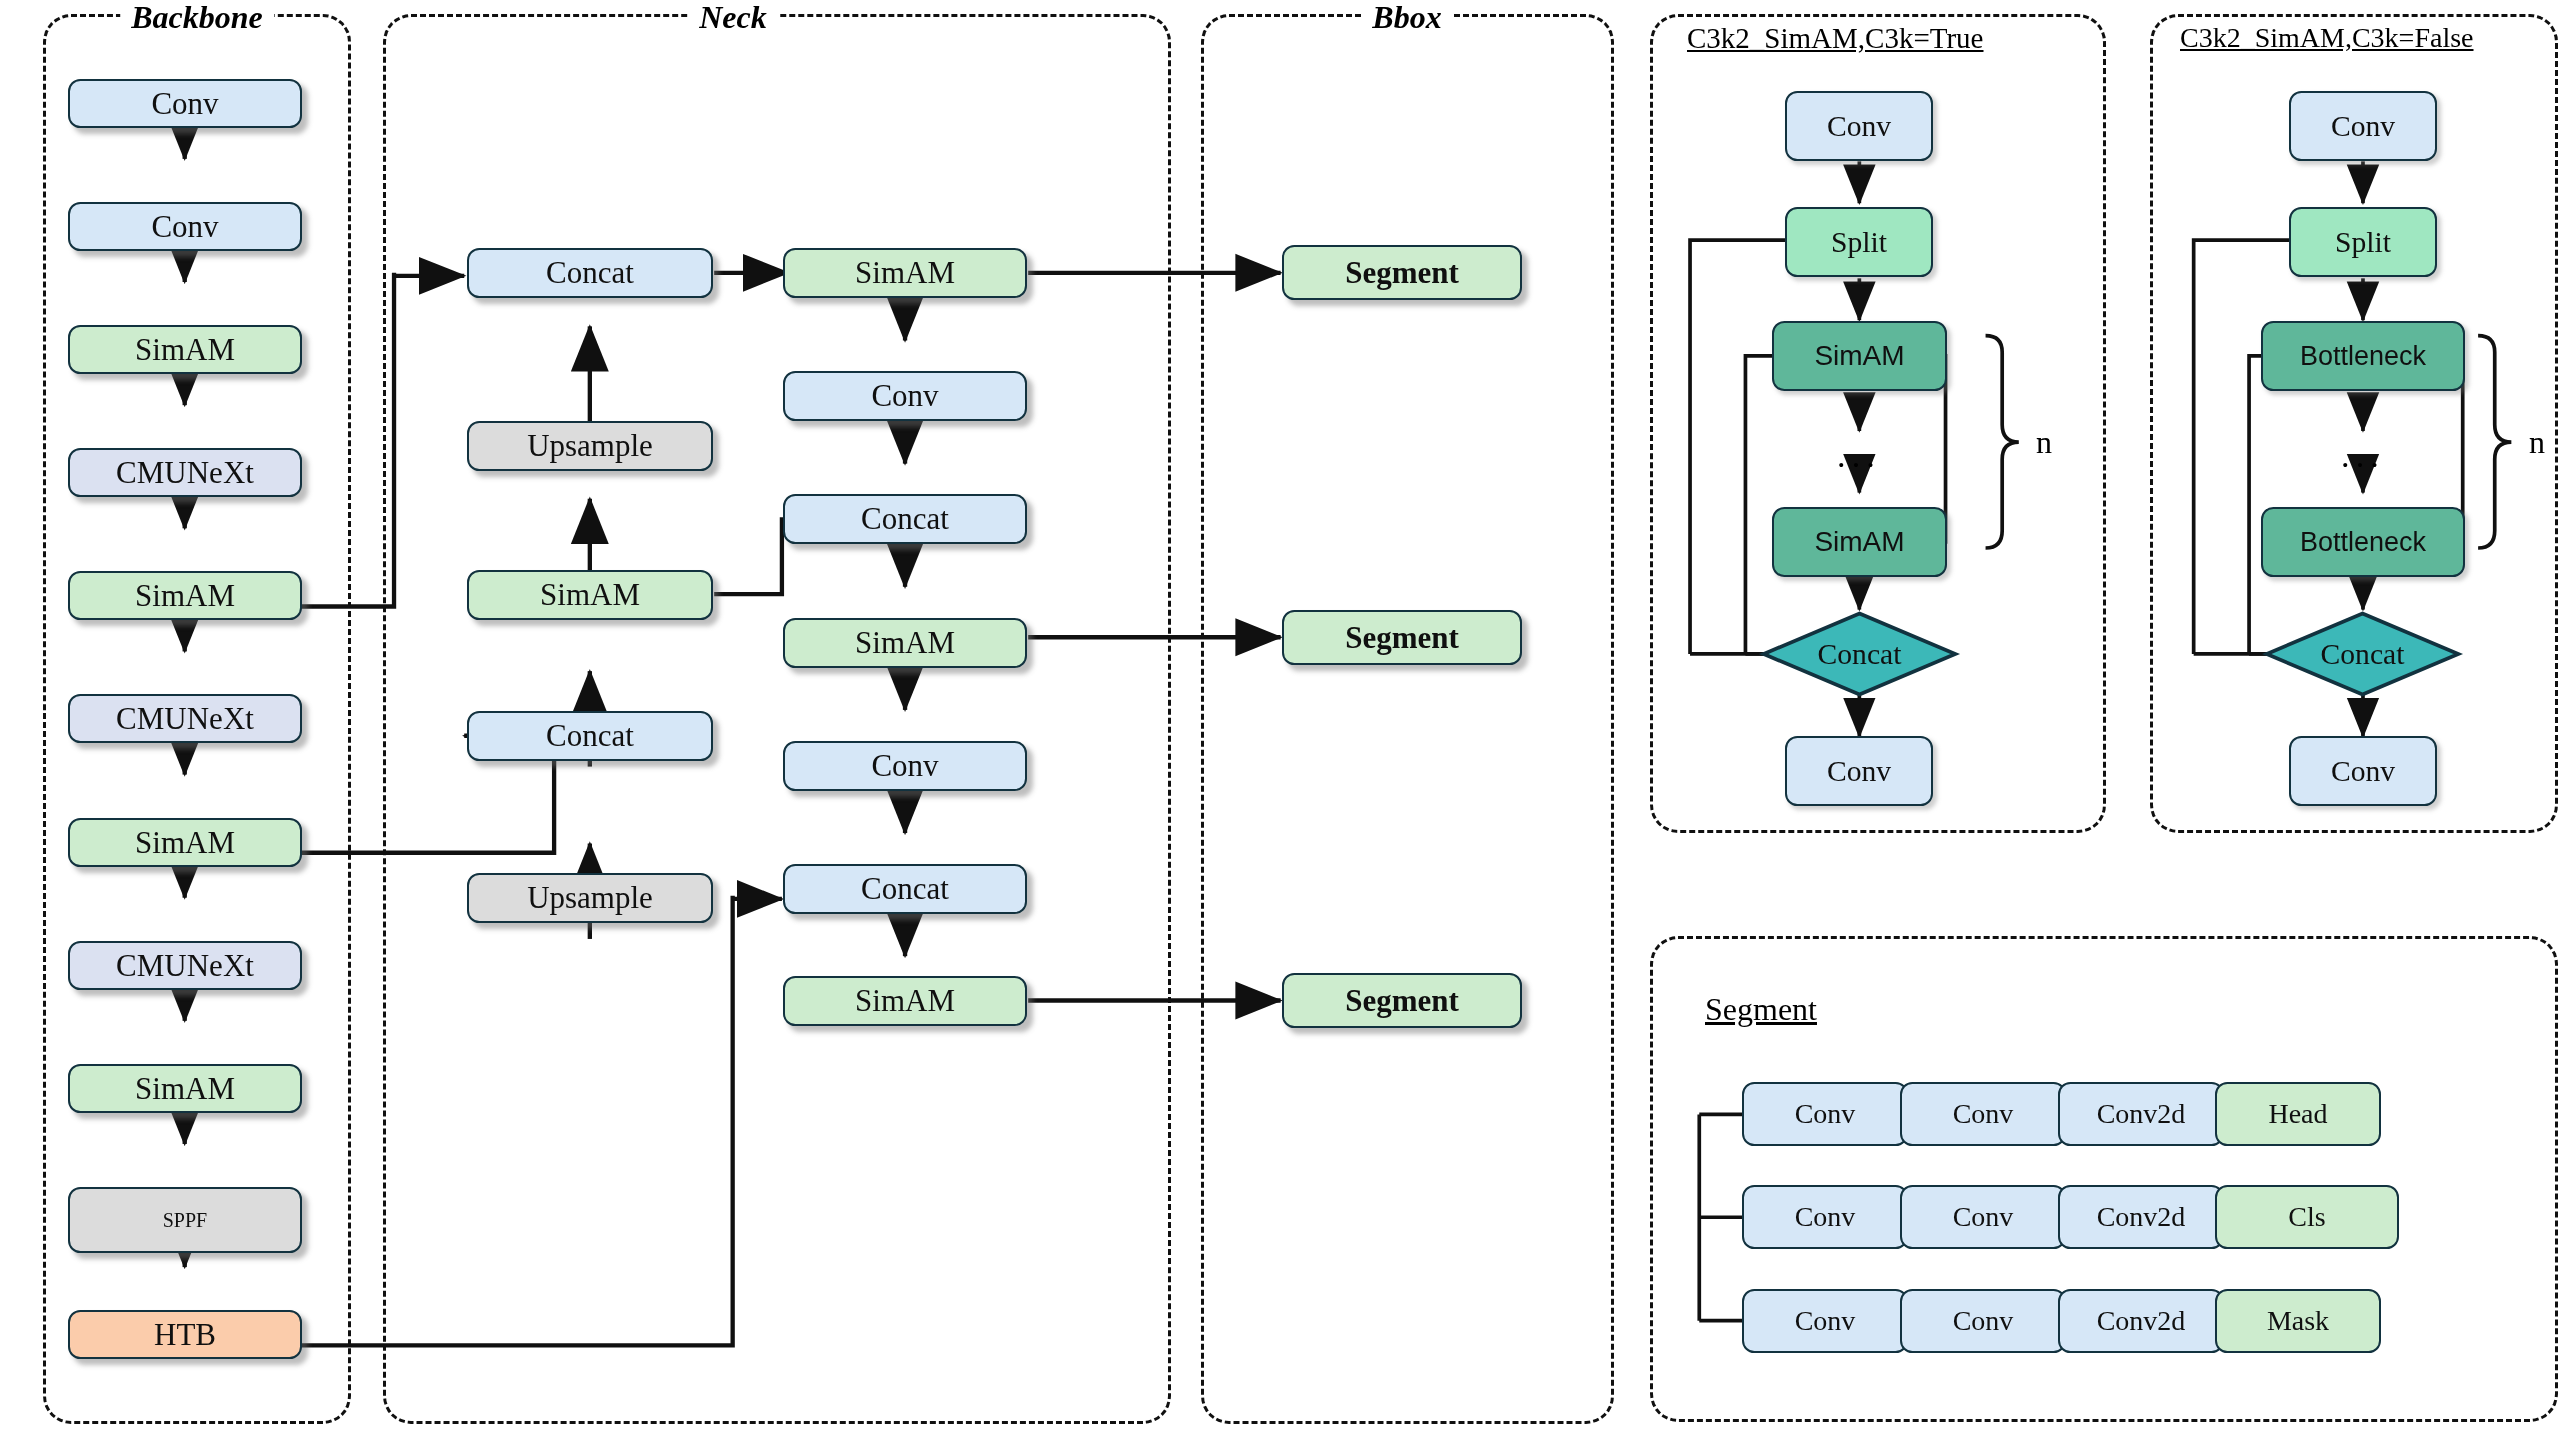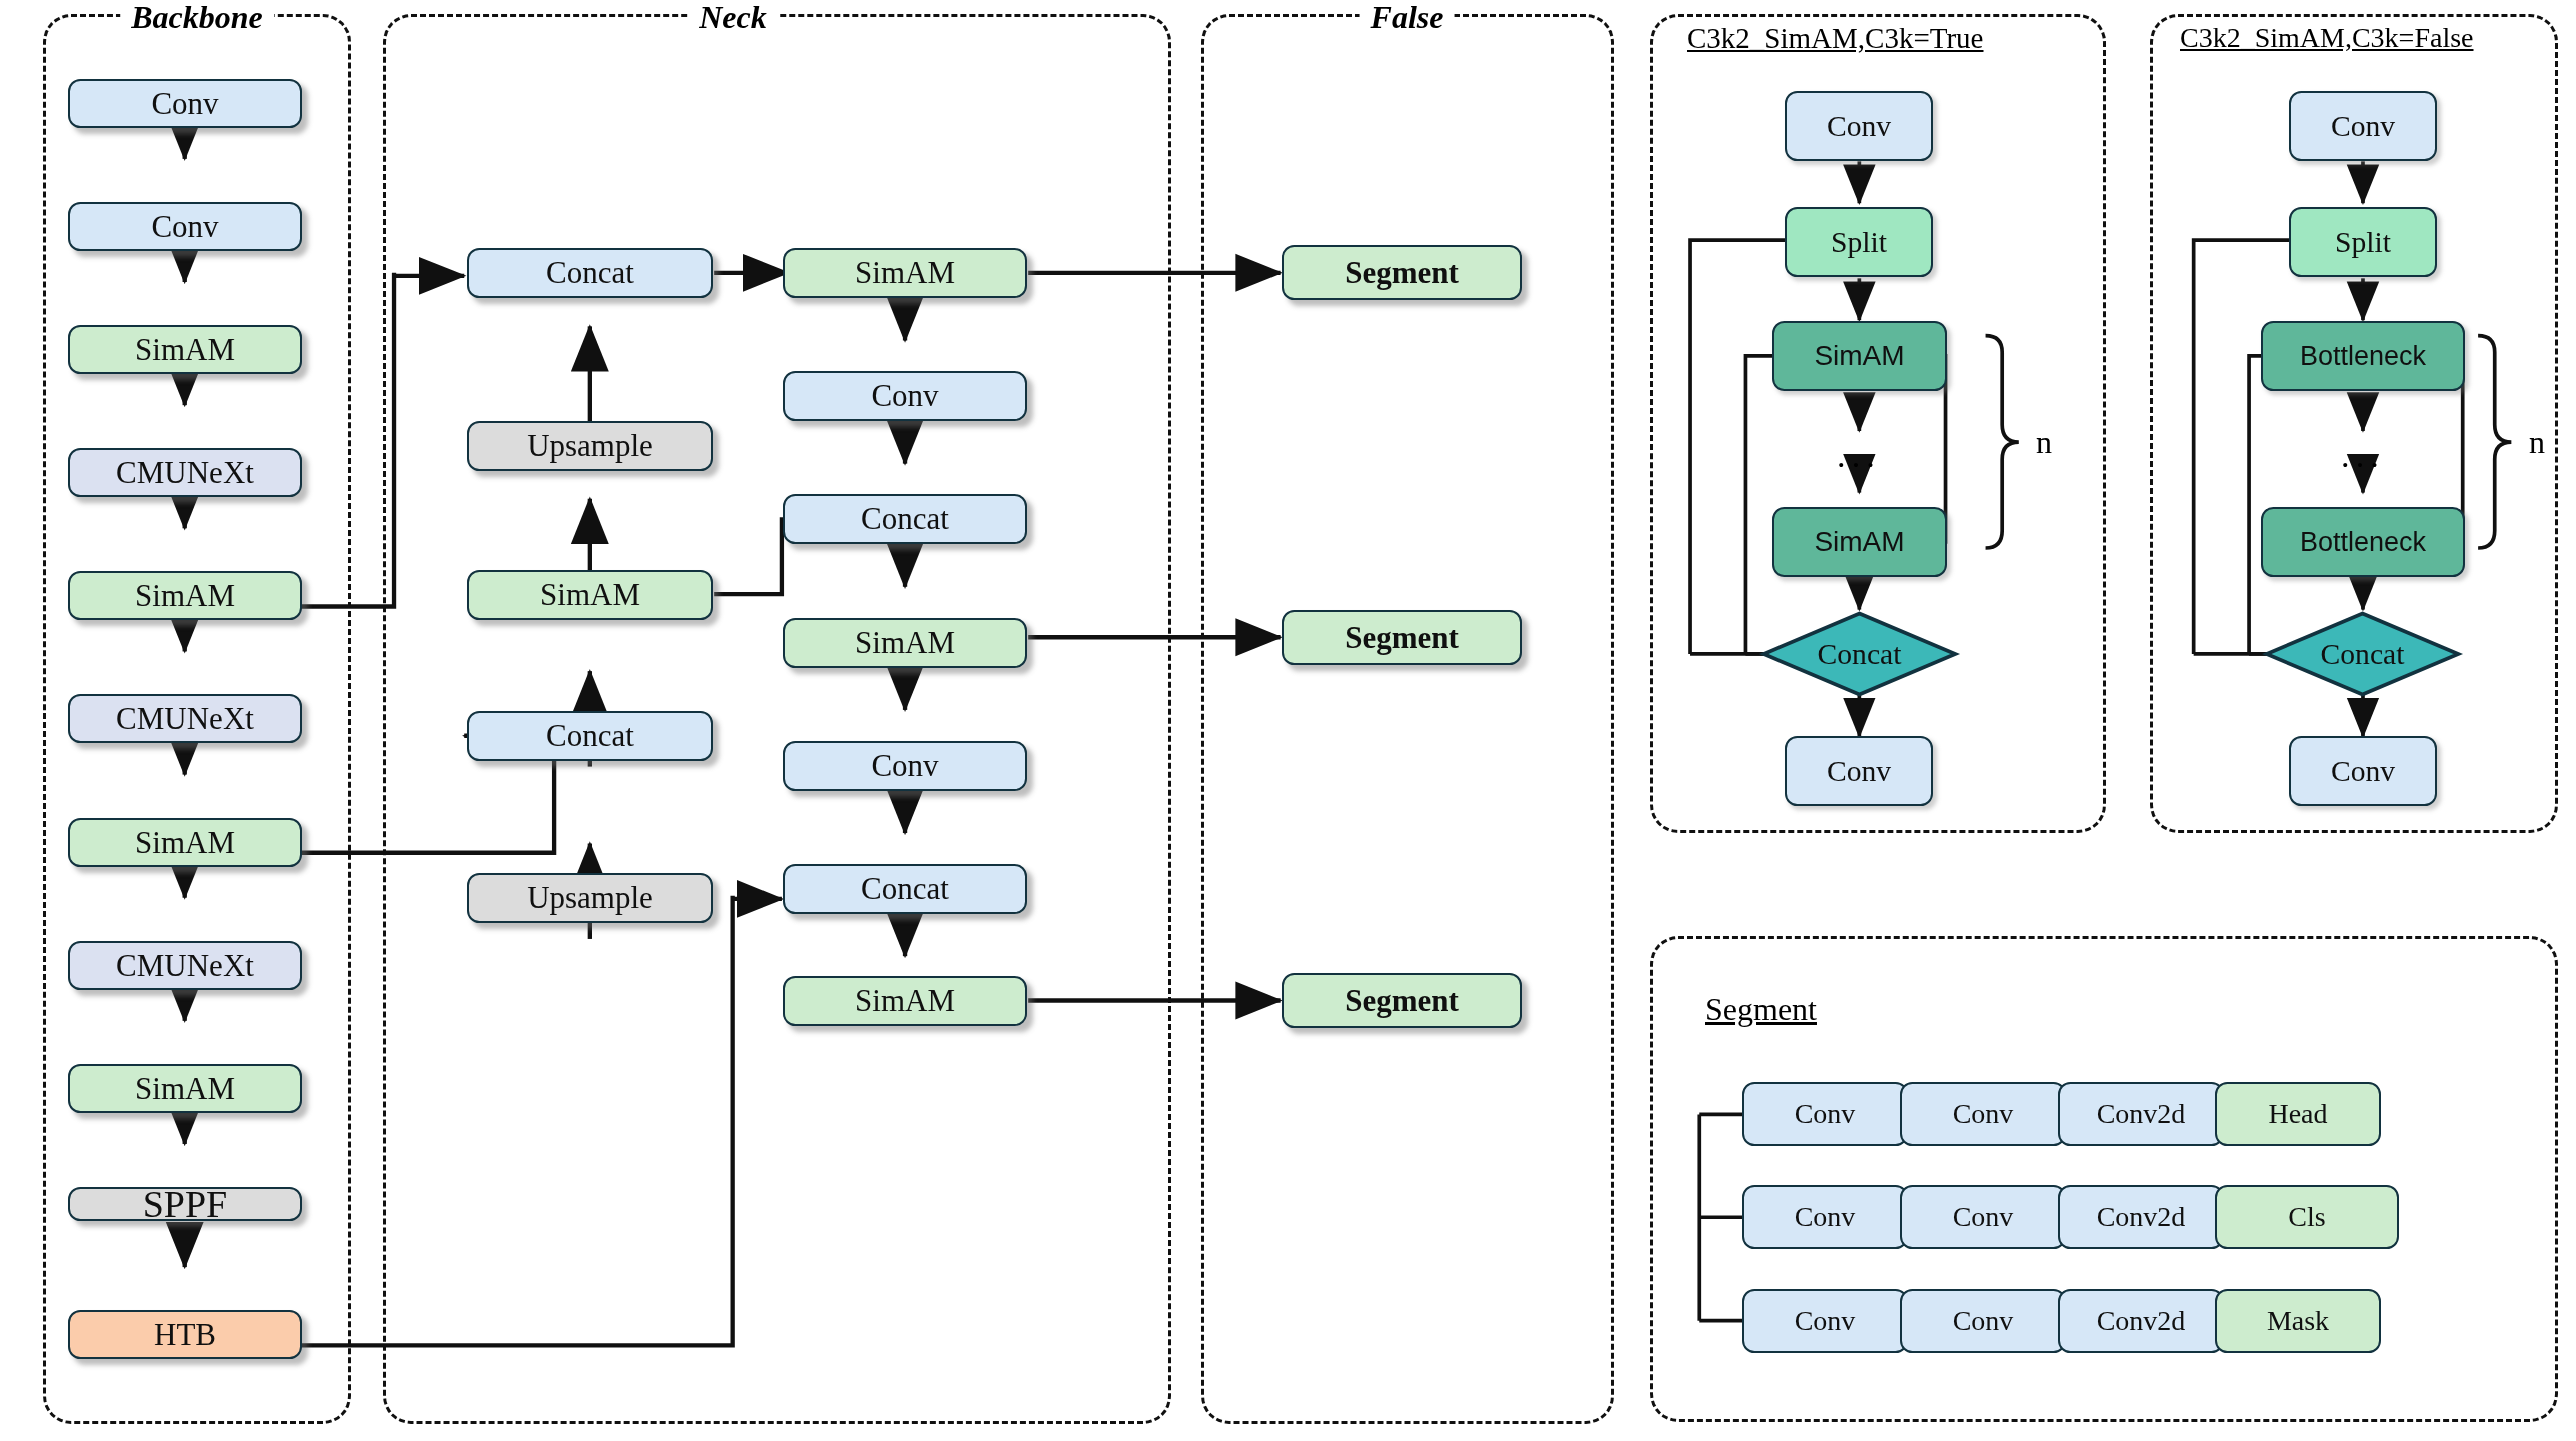--- a/index.html
+++ b/index.html
@@ -159,41 +159,41 @@
     </g>
   </svg>
 
   <div class="panel" style="left:43px;top:13.5px;width:308px;height:1410px;"></div>
   <div class="panel-title" style="left:197px;top:-1.2px;font-size:32px;font-style:italic;">Backbone</div>
 
   <div class="panel" style="left:383px;top:13.5px;width:788px;height:1410px;"></div>
   <div class="panel-title" style="left:733px;top:-1.2px;font-size:32px;">Neck</div>
 
   <div class="panel" style="left:1201px;top:13.5px;width:413px;height:1410px;"></div>
-  <div class="panel-title" style="left:1407px;top:-1.2px;font-size:32px;">False</div>
+  <div class="panel-title" style="left:1407px;top:-1.2px;font-size:32px;">Bbox</div>
 
   <div class="panel" style="left:1650px;top:13.5px;width:456px;height:819px;"></div>
   <div class="panel-label" style="left:1687px;top:22px;font-size:29px;">C3k2_SimAM,C3k=True</div>
 
   <div class="panel" style="left:2150px;top:13.5px;width:408px;height:819px;"></div>
   <div class="panel-label" style="left:2180px;top:22px;font-size:28px;">C3k2_SimAM,C3k=False</div>
 
   <div class="panel" style="left:1650px;top:936px;width:908px;height:486px;"></div>
   <div class="panel-label" style="left:1705px;top:991px;font-size:32px;">Segment</div>
 
   <div class="node" style="left:68px;top:79px;width:234px;height:49px;font-size:31px;background:#d6e7f7;">Conv</div>
   <div class="node" style="left:68px;top:202px;width:234px;height:49px;font-size:31px;background:#d6e7f7;">Conv</div>
   <div class="node" style="left:68px;top:325px;width:234px;height:49px;font-size:31px;background:#cdecce;">SimAM</div>
   <div class="node" style="left:68px;top:448px;width:234px;height:49px;font-size:31px;background:#dbe1f1;">CMUNeXt</div>
   <div class="node" style="left:68px;top:571px;width:234px;height:49px;font-size:31px;background:#cdecce;">SimAM</div>
   <div class="node" style="left:68px;top:694px;width:234px;height:49px;font-size:31px;background:#dbe1f1;">CMUNeXt</div>
   <div class="node" style="left:68px;top:818px;width:234px;height:49px;font-size:31px;background:#cdecce;">SimAM</div>
   <div class="node" style="left:68px;top:941px;width:234px;height:49px;font-size:31px;background:#dbe1f1;">CMUNeXt</div>
   <div class="node" style="left:68px;top:1064px;width:234px;height:49px;font-size:31px;background:#cdecce;">SimAM</div>
-  <div class="node" style="left:68px;top:1187px;width:234px;height:34px;font-size:38px;background:#dcdcdc;">SPPF</div>
+  <div class="node" style="left:68px;top:1187px;width:234px;height:66px;font-size:20px;background:#dcdcdc;">SPPF</div>
   <div class="node" style="left:68px;top:1310px;width:234px;height:49px;font-size:31px;background:#fbccab;">HTB</div>
 
   <div class="node" style="left:467px;top:248px;width:246px;height:50px;font-size:31px;background:#d6e7f7;">Concat</div>
   <div class="node" style="left:467px;top:421px;width:246px;height:50px;font-size:31px;background:#dcdcdc;">Upsample</div>
   <div class="node" style="left:467px;top:570px;width:246px;height:50px;font-size:31px;background:#cdecce;">SimAM</div>
   <div class="node" style="left:467px;top:711px;width:246px;height:50px;font-size:31px;background:#d6e7f7;">Concat</div>
   <div class="node" style="left:467px;top:873px;width:246px;height:50px;font-size:31px;background:#dcdcdc;">Upsample</div>
 
   <div class="node" style="left:783px;top:248px;width:244px;height:50px;font-size:31px;background:#cdecce;">SimAM</div>
   <div class="node" style="left:783px;top:371px;width:244px;height:50px;font-size:31px;background:#d6e7f7;">Conv</div>

